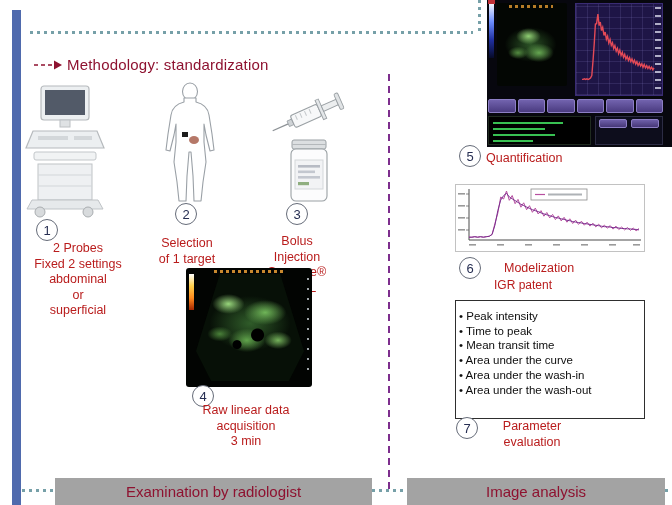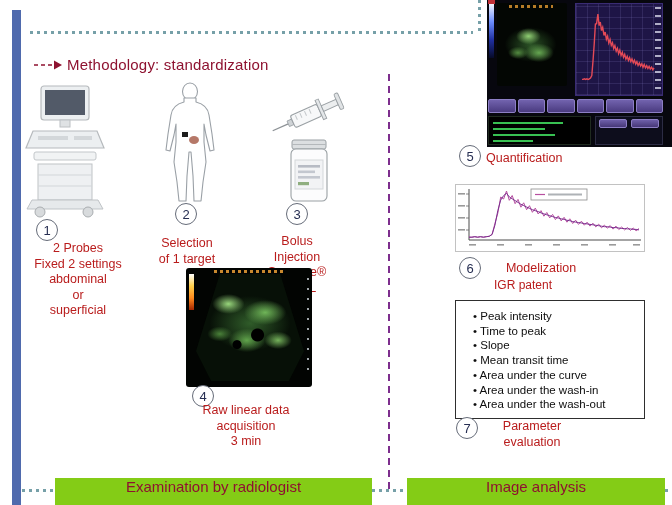--- a/index.html
+++ b/index.html
@@ -28,21 +28,21 @@
   .circle{width:22px;height:22px;border:1.5px solid #666c79;border-radius:50%;background:#fff;
           display:flex;align-items:center;justify-content:center;font-size:13px;color:#262e52}
   .c1{left:36px;top:219px}.c2{left:175px;top:203px}.c3{left:286px;top:203px}
   .c4{left:192px;top:385px}.c5{left:459px;top:145px}.c6{left:459px;top:257px}.c7{left:456px;top:417px}
   .cap{color:#b91c1c;font-size:12.5px;line-height:15.5px;text-align:center;white-space:pre-line}
   .cap1{left:16px;top:241px;width:124px}
   .cap2{left:137px;top:236px;width:100px}
   .cap3{left:247px;top:234px;width:100px}
   .cap4{left:176px;top:403px;width:140px}
   .cap5{left:486px;top:151px;width:110px;text-align:left}
-  .cap6{left:486px;top:261px;width:110px;text-align:center}
+  .cap6{left:504px;top:261px;width:110px;text-align:left}
   .cap6sub{left:494px;top:279px;width:90px;text-align:left;font-size:12px;line-height:12px}
   .cap7{left:480px;top:419px;width:104px}
 
   
   .img1{left:24px;top:84px}
   .img2{left:156px;top:82px}
   .img3{left:268px;top:90px}
 
   .us4{left:186px;top:268px;width:126px;height:119px;background:#020402;border-radius:3px;overflow:hidden}
   .us-sector{position:absolute;left:10px;top:6px;right:8px;bottom:6px;
@@ -91,25 +91,25 @@
   .q-cline{position:absolute;height:2px;background:#38c052}
   .q-panel{position:absolute;left:108px;top:116px;width:68px;height:29px;background:#0d0d1c;border:1px solid #2c2c44}
   .q-pbtn{position:absolute;width:28px;height:9px;background:linear-gradient(#6e5fa9,#463877);
     border:1px solid #8d7fc5;border-radius:2px}
 
   
   .modchart{left:455px;top:184px;width:190px;height:68px}
 
   
   .pbox{left:455px;top:300px;width:190px;height:119px;border:1px solid #2e2e2e;background:#fff;
-    padding:8px 17px;font-size:11.5px;line-height:14.7px;color:#0d0d0d}
+    padding:8px 3px;font-size:11.5px;line-height:14.7px;color:#0d0d0d}
   .pitem::before{content:"• "}
 
   
-  .bar{background:#84cc16;color:#8e1230;font-size:15px;display:flex;align-items:flex-start;justify-content:center}
+  .bar{background:#a3a3a3;color:#8e1230;font-size:15px;display:flex;align-items:center;justify-content:center}
   .bar-left{left:55px;top:478px;width:317px;height:27px}
   .bar-right{left:407px;top:478px;width:258px;height:27px}
 </style>
 </head>
 <body>
 
 <div class="canvas">
 
   <div class="abs sidebar"></div>
   <div class="abs dot-h top-dot"></div>
@@ -254,21 +254,20 @@
       <polyline id="mod-fit" fill="none" stroke="#7a2f8f" stroke-width="1" points="14.0,53.2 16.9,53.2 19.8,52.7 22.6,53.2 25.5,52.7 28.4,53.2 31.3,52.7 34.2,52.3 37.1,50.4 39.9,41.3 42.8,26.7 45.7,16.1 48.6,11.6 51.5,9.3 54.3,12.9 57.2,14.8 60.1,16.6 63.0,18.4 65.9,20.3 68.7,21.6 71.6,23.0 74.5,24.4 77.4,25.7 80.3,26.7 83.2,27.6 86.0,28.9 88.9,29.9 91.8,30.8 94.7,31.7 97.6,32.6 100.4,33.5 103.3,34.0 106.2,34.9 109.1,35.3 112.0,36.3 114.8,36.7 117.7,37.6 120.6,38.1 123.5,38.5 126.4,39.0 129.3,39.5 132.1,39.9 135.0,40.4 137.9,40.8 140.8,41.3 143.7,41.7 146.5,42.2 149.4,42.7 152.3,42.7 155.2,43.1 158.1,43.6 160.9,43.6 163.8,44.0 166.7,44.5 169.6,44.5 172.5,44.9 175.4,44.9 178.2,45.4 181.1,45.4 184.0,45.9"></polyline>
     </svg>
   </div>
   <div class="abs circle c6">6</div>
   <div class="abs cap cap6">Modelization</div>
   <div class="abs cap cap6sub">IGR patent</div>
 
   <div class="abs pbox">
     <div class="pitem">Peak intensity</div>
     <div class="pitem">Time to peak</div>
-    <div class="pitem">Slope</div>
     <div class="pitem">Mean transit time</div>
     <div class="pitem">Area under the curve</div>
     <div class="pitem">Area under the wash-in</div>
     <div class="pitem">Area under the wash-out</div>
   </div>
   <div class="abs circle c7">7</div>
   <div class="abs cap cap7">Parameter
 evaluation</div>
 
   <div class="abs bar bar-left">

